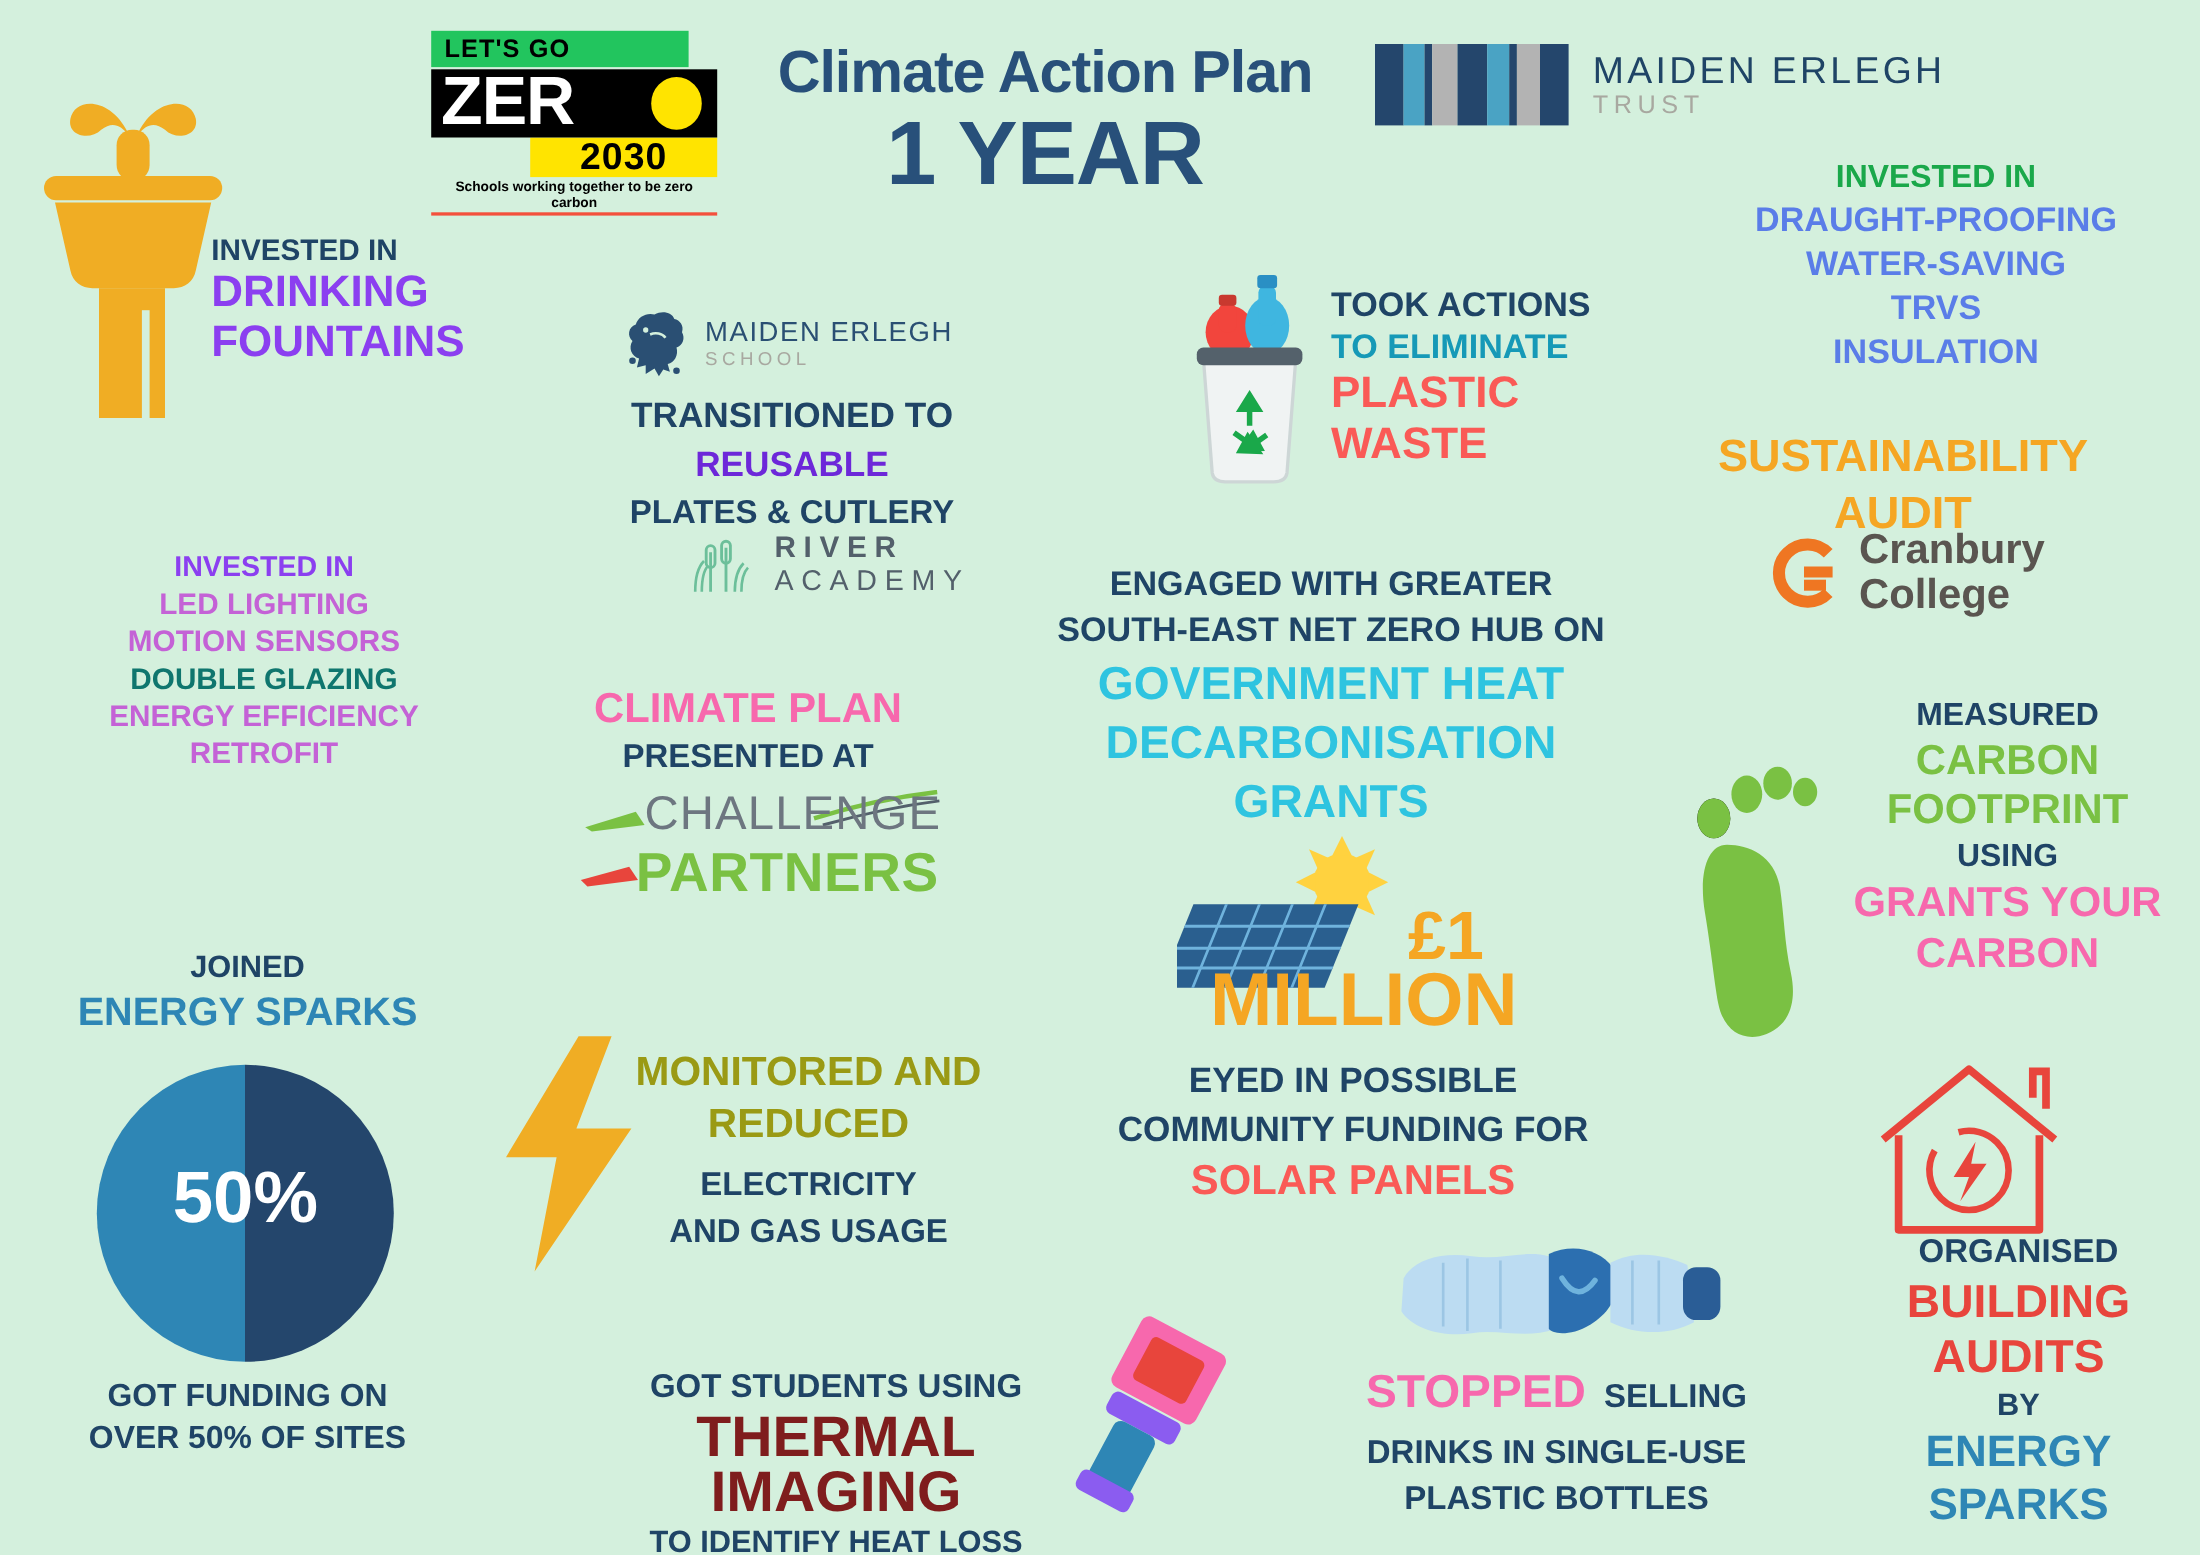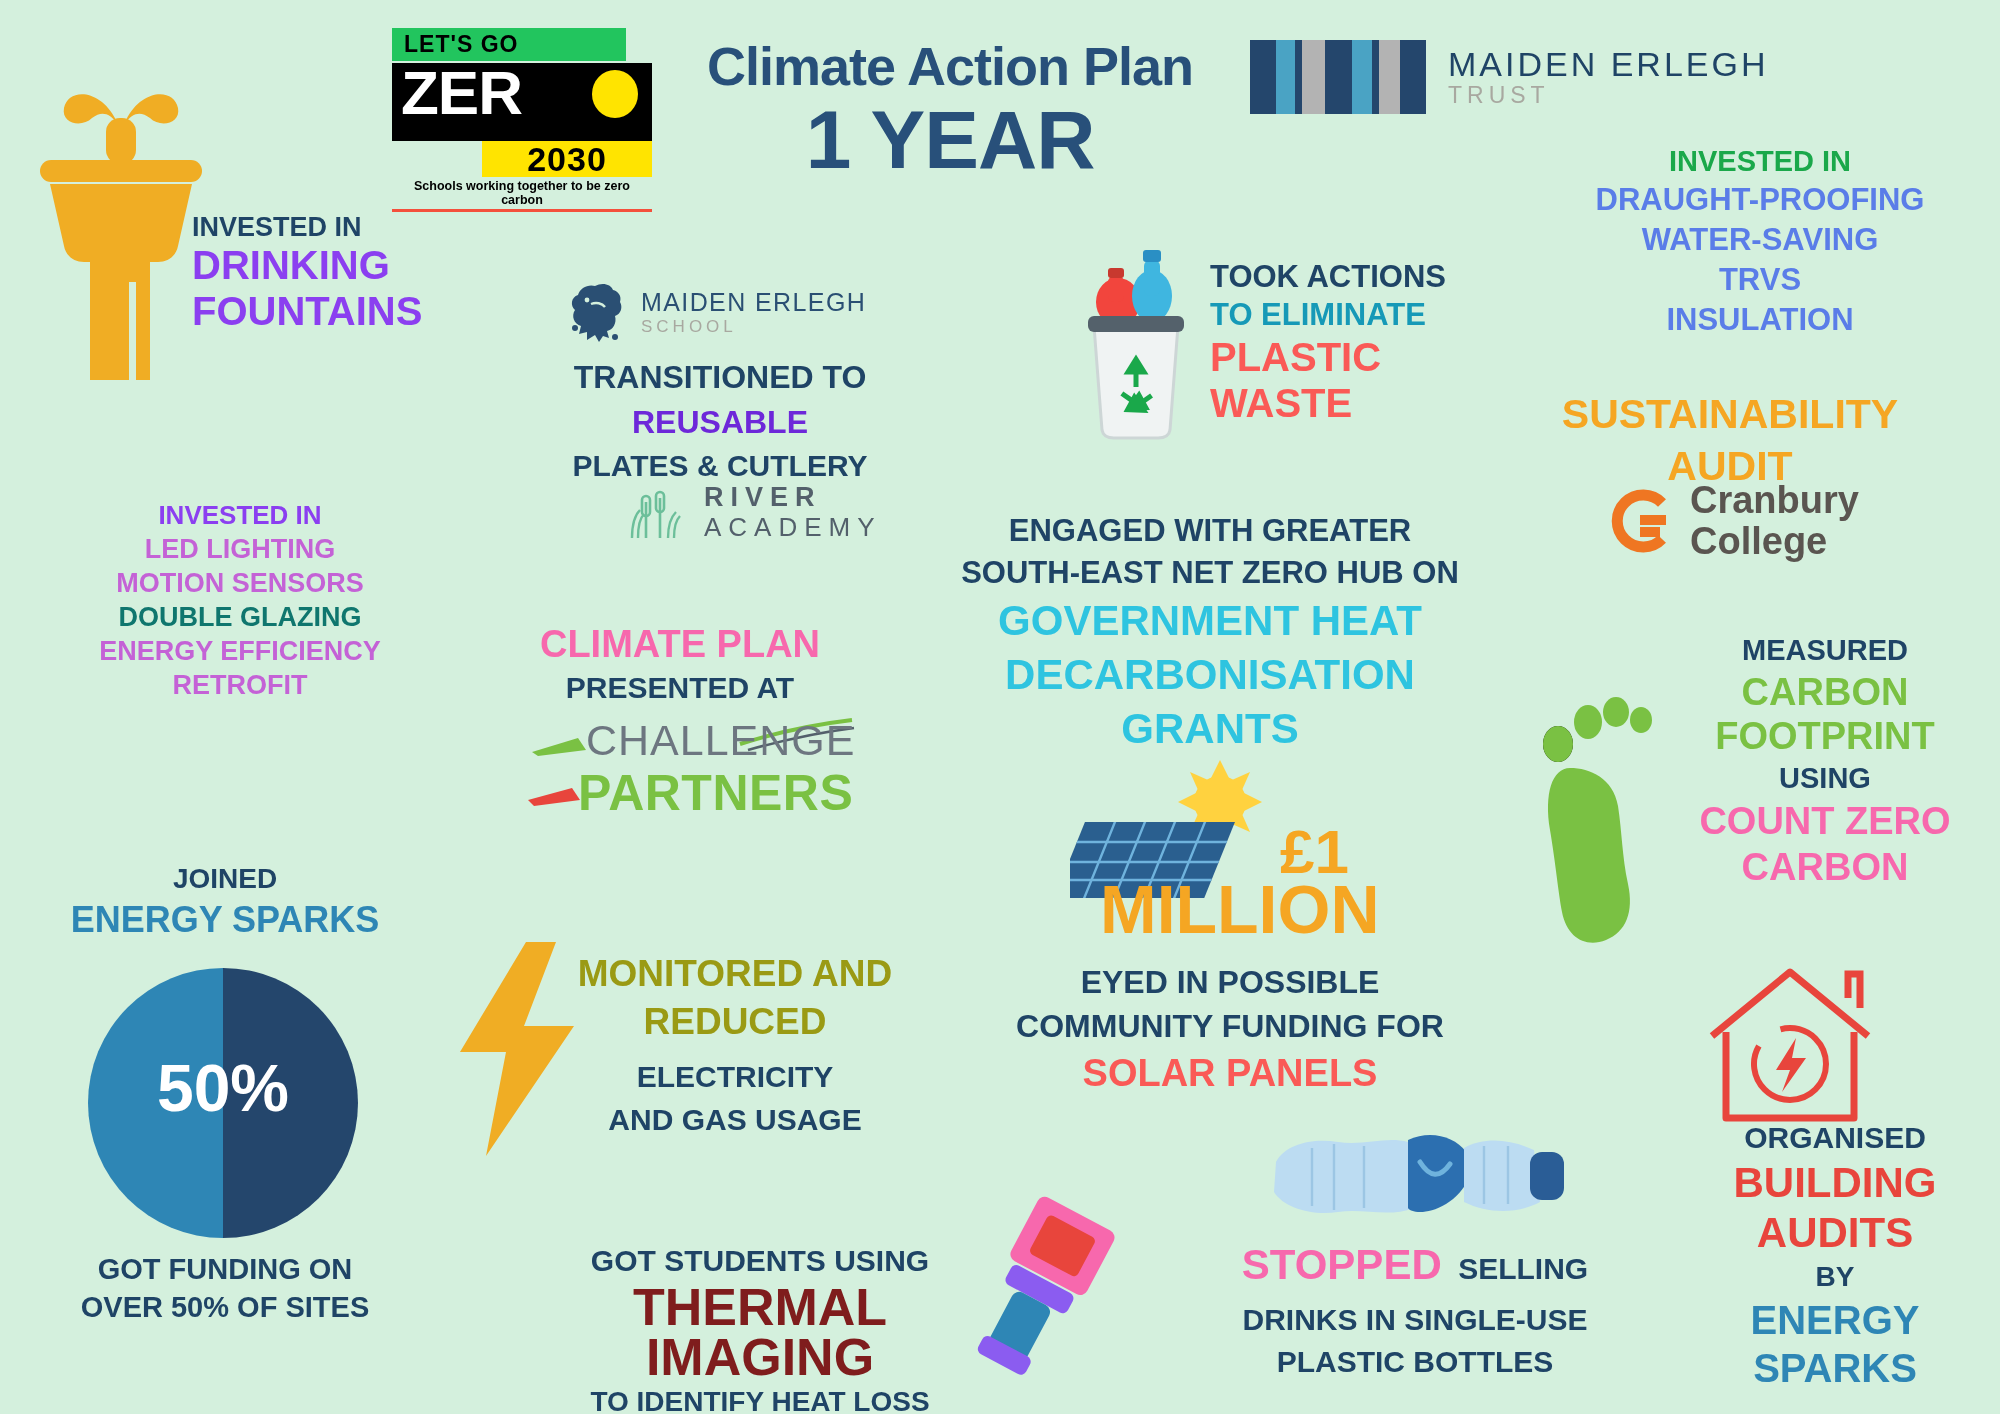--- a/index.html
+++ b/index.html
@@ -11,21 +11,21 @@
     position:relative;
   }
   .canvas{position:relative;width:2000px;height:1414px;}
   .abs{position:absolute;}
   .tc{text-align:center;}
 
   
   #lets-go-zero{left:392px;top:28px;width:260px;}
   .lgz-red{background:#22c55e;color:#000;font-weight:bold;font-size:23px;
            letter-spacing:1px;padding:3px 0 3px 12px;width:calc(100% - 38px);}
-  .lgz-zero{position:relative;background:#000;height:78px;margin-top:2px;}
+  .lgz-zero{position:relative;background:#000;height:62px;margin-top:2px;}
   .lgz-zero .zword{position:absolute;left:9px;top:-1px;color:#fff;font-weight:bold;
            font-size:62px;letter-spacing:-1px;line-height:62px;
            -webkit-text-stroke:0;}
   .lgz-dot{position:absolute;right:14px;top:7px;width:46px;height:48px;
            border-radius:50%;background:#ffe400;}
   .lgz-2030{background:#ffe400;margin-left:90px;text-align:center;color:#000;
            font-weight:bold;font-size:34px;letter-spacing:1px;line-height:36px;}
   .lgz-sub{color:#000;font-size:12.5px;font-weight:bold;text-align:center;
            letter-spacing:0;margin-top:2px;}
   .lgz-rule{height:3px;background:#f4503c;margin-top:2px;}
@@ -327,21 +327,21 @@
     <ellipse cx="48" cy="50" rx="14" ry="17" fill="#7ac143"></ellipse>
     <ellipse cx="76" cy="40" rx="13" ry="15" fill="#7ac143"></ellipse>
     <ellipse cx="101" cy="48" rx="11" ry="13" fill="#7ac143"></ellipse>
   </svg>
 
   <div class="abs blk tc" style="left:1650px;top:630px;width:350px;font-weight:bold;">
     <span class="ln" style="font-size:29px;color:#1f4466;line-height:40px;">MEASURED</span>
     <span class="ln" style="font-size:38px;color:#7ac143;line-height:44px;">CARBON</span>
     <span class="ln" style="font-size:38px;color:#7ac143;line-height:44px;">FOOTPRINT</span>
     <span class="ln" style="font-size:29px;color:#1f4466;line-height:40px;">USING</span>
-    <span class="ln" style="font-size:38px;color:#f768ad;line-height:46px;">COUNT ZERO</span>
+    <span class="ln" style="font-size:38px;color:#f768ad;line-height:46px;">GRANTS YOUR</span>
     <span class="ln" style="font-size:38px;color:#f768ad;line-height:46px;">CARBON</span>
   </div>
 
   <svg class="ico" style="left:1700px;top:960px;" width="180" height="170" viewBox="0 0 180 170">
     <path d="M12 76 L90 12 L168 76" stroke="#e8453c" stroke-width="7" fill="none" stroke-linejoin="round"></path>
     <path d="M26 72 L26 158 L154 158 L154 72" stroke="#e8453c" stroke-width="7" fill="none" stroke-linejoin="round"></path>
     <path d="M148 38 L148 14 L160 14 L160 48" stroke="#e8453c" stroke-width="7" fill="none"></path>
     <circle cx="90" cy="104" r="36" stroke="#e8453c" stroke-width="6" fill="none" stroke-dasharray="160 28" transform="rotate(-45 90 104)"></circle>
     <path d="M96 78 L76 110 L90 110 L82 132 L106 98 L92 98 Z" fill="#e8453c"></path>
   </svg>

